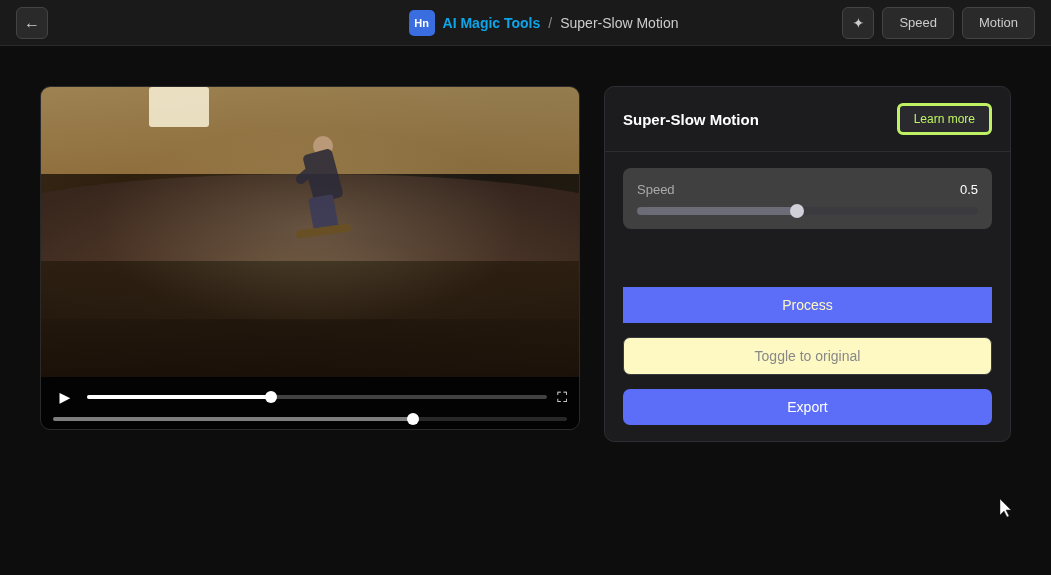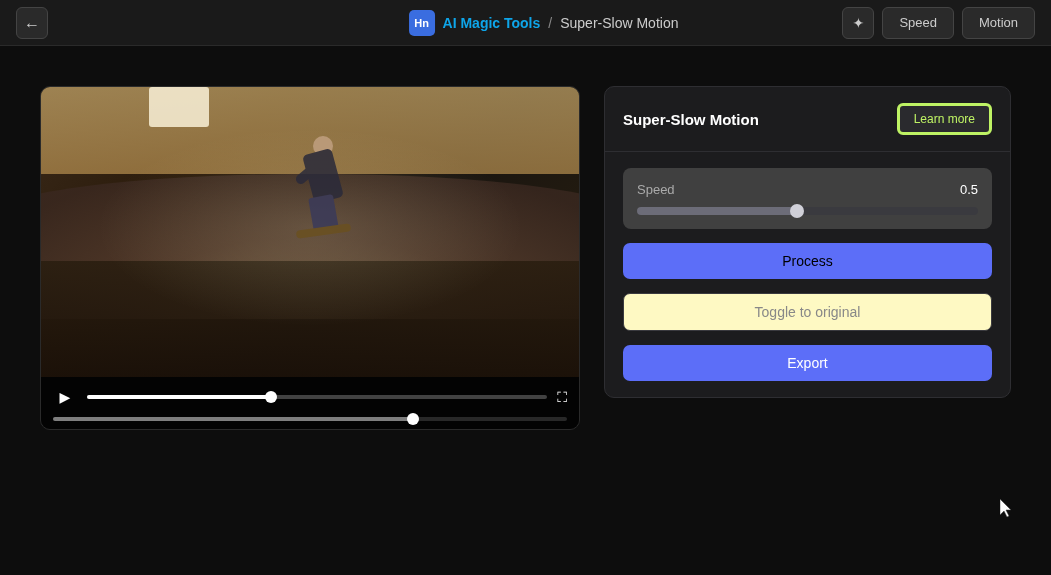--- a/index.html
+++ b/index.html
@@ -448,25 +448,26 @@
       position: absolute;
       right: -7px;
       top: -3px;
     }
 
     .process-btn {
       width: 100%;
       padding: 10px;
       background: #5c6ef8;
       border: none;
-      border-radius: 7px;
-      color: #000000;
+      border-radius: 0;
+      color: #fef9c3;
       font-size: 14px;
       font-weight: 500;
       cursor: pointer;
+      margin-top: 44px;
     }
 
     .toggle-btn {
       width: 100%;
       padding: 10px;
       background: #fef9c3;
       border: 1px solid #3a3a3f;
       border-radius: 7px;
       color: #888;
       font-size: 14px;

